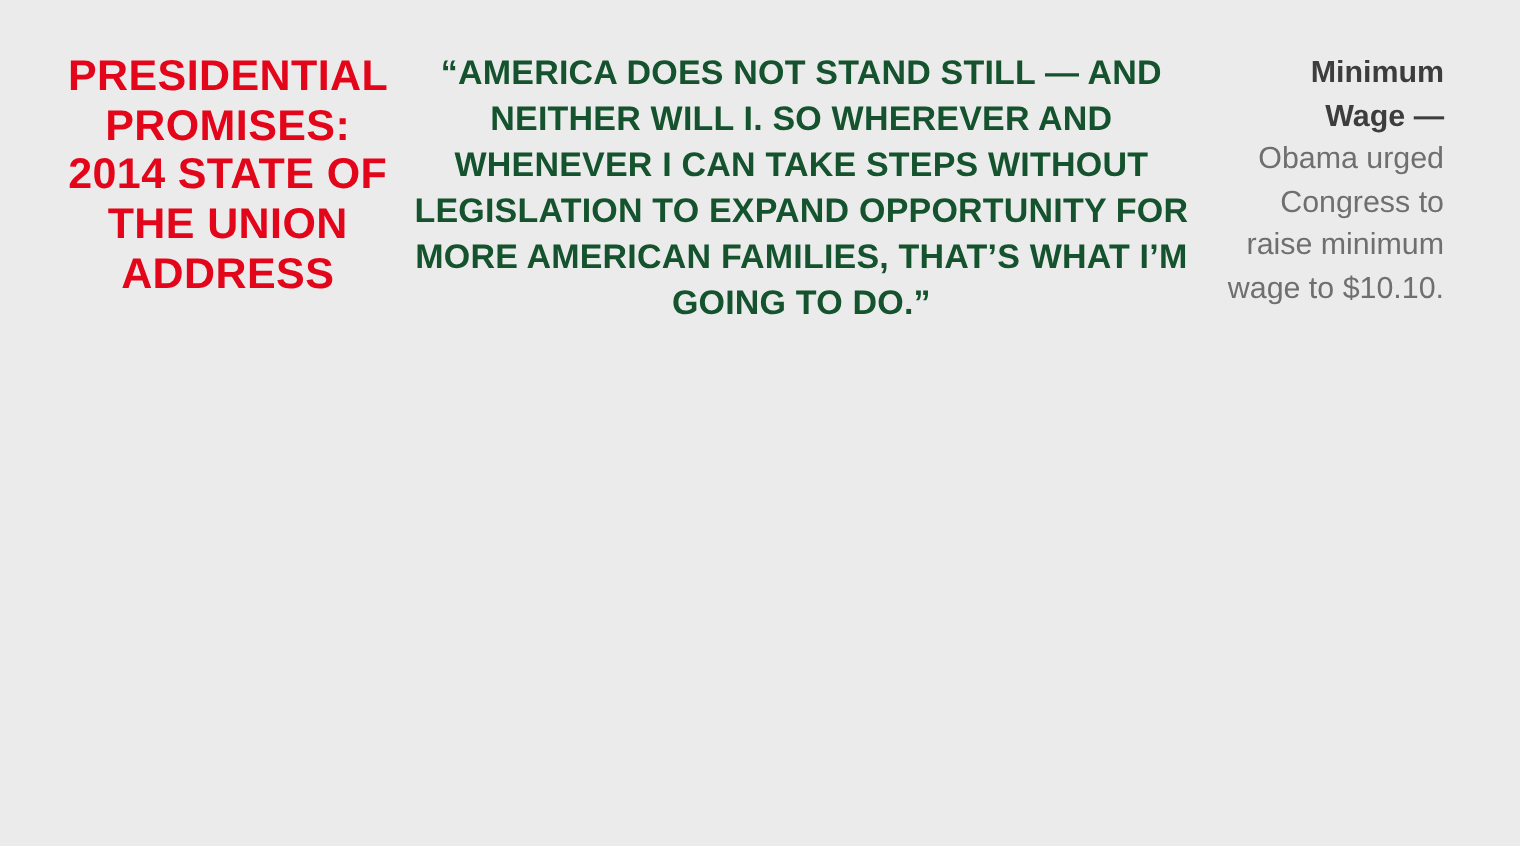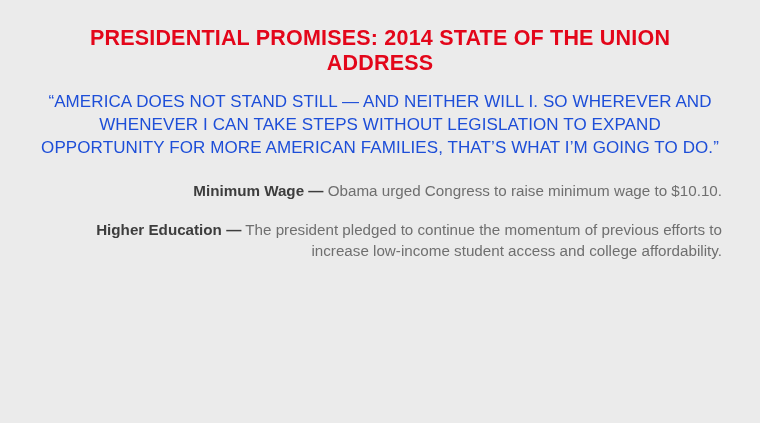--- a/index.html
+++ b/index.html
@@ -13,35 +13,35 @@
     font-family: "Liberation Sans", sans-serif;
     overflow: hidden;
   }
   .infographic {
     width: 760px;
     height: 394px;
     box-sizing: border-box;
     padding: 26px 34px 10px 34px;
     background: #ebebeb;
     display: flex;
-    flex-direction: column;
+    flex-direction: row;
   }
   .title {
     color: #e3061a;
     font-size: 21.5px;
     font-weight: bold;
     text-align: center;
     letter-spacing: 0.2px;
     line-height: 1.15;
     margin: 0 0 16px 0;
   }
   .quote {
-    color: #1d4ed8;
+    color: #14532d;
     font-size: 17px;
-    font-weight: normal;
+    font-weight: bold;
     text-align: center;
     line-height: 1.35;
     letter-spacing: 0.1px;
     margin: 0 4px 20px 4px;
   }
   .items {
     display: flex;
     flex-direction: column;
     gap: 17px;
     padding: 0 4px 0 4px;
@@ -74,22 +74,17 @@
   <p class="quote">“AMERICA DOES NOT STAND STILL — AND NEITHER WILL I. SO WHEREVER AND WHENEVER I CAN TAKE STEPS WITHOUT LEGISLATION TO EXPAND OPPORTUNITY FOR MORE AMERICAN FAMILIES, THAT’S WHAT I’M GOING TO DO.”</p>
 
   <div class="items">
 
     <div class="item">
       <span class="term">Minimum Wage</span>
       <span class="dash">—</span>
       <span class="desc">Obama urged Congress to raise minimum wage to $10.10.</span>
     </div>
 
-    <div class="item">
-      <span class="term">Higher Education</span>
-      <span class="dash">—</span>
-      <span class="desc">The president pledged to continue the momentum of previous efforts to increase low-income student access and college affordability.</span>
-    </div>
 
 
 
   </div>
 </div>
 
 </body></html>

